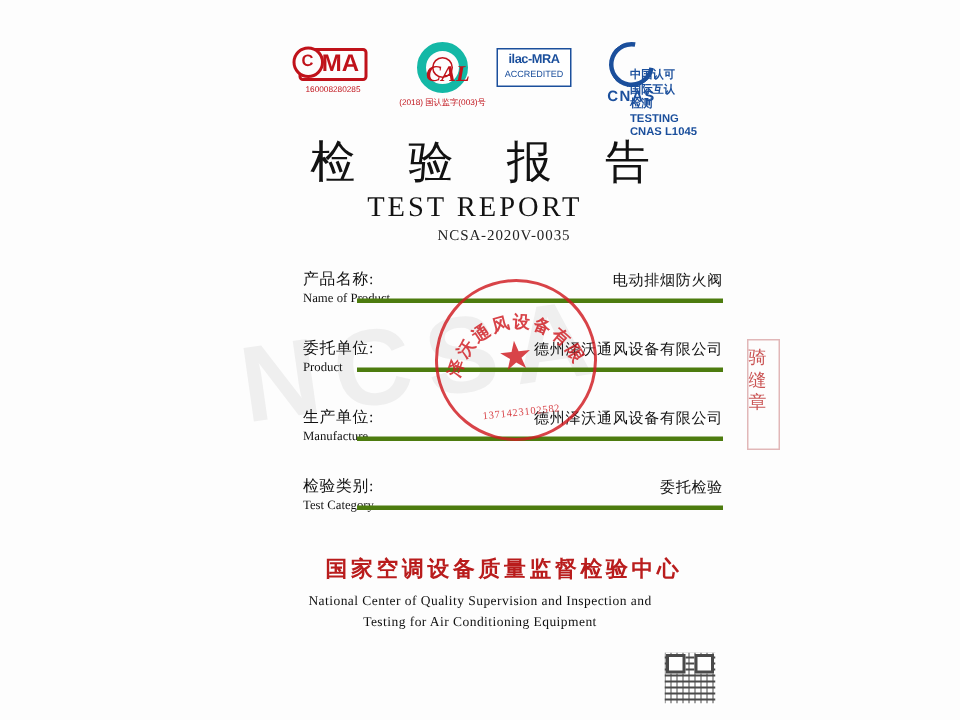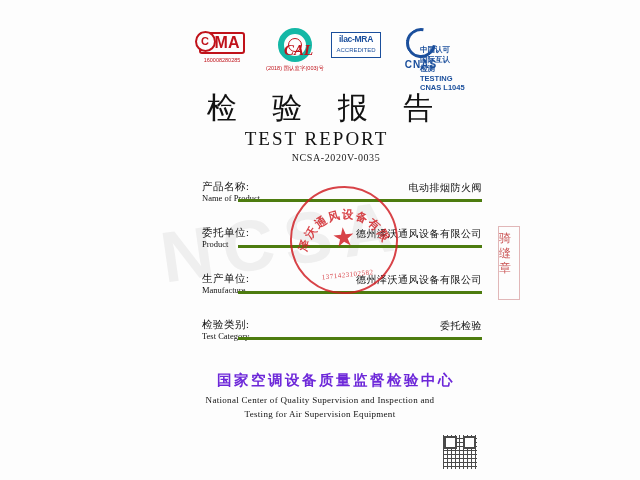--- a/index.html
+++ b/index.html
@@ -337,21 +337,21 @@
     left: 0;
     top: 370px;
     width: 640px;
     text-align: center;
   }
   .footer-cn {
     font-family: "Liberation Serif", serif;
     font-size: 14.5px;
     font-weight: bold;
     letter-spacing: 2.5px;
-    color: #6d28d9;
+    color: #b91c1c;
     line-height: 20px;
     padding-left: 32px;
   }
   .footer-en1, .footer-en2 {
     font-family: "Liberation Serif", serif;
     font-size: 9px;
     color: #111;
     line-height: 14px;
     letter-spacing: 0.3px;
   }
@@ -480,18 +480,18 @@
     </svg>
     <div class="seal-star">★</div>
     <div class="seal-bottom">1371423102582</div>
   </div>
 
   <div class="side-stamp">骑缝章</div>
 
   <div class="footer">
     <div class="footer-cn">国家空调设备质量监督检验中心</div>
     <div class="footer-en1">National Center of Quality Supervision and Inspection and</div>
-    <div class="footer-en2">Testing for Air Supervision Equipment</div>
+    <div class="footer-en2">Testing for Air Conditioning Equipment</div>
   </div>
 
   <div class="qr"></div>
 
 </div>
 
 </body></html>

